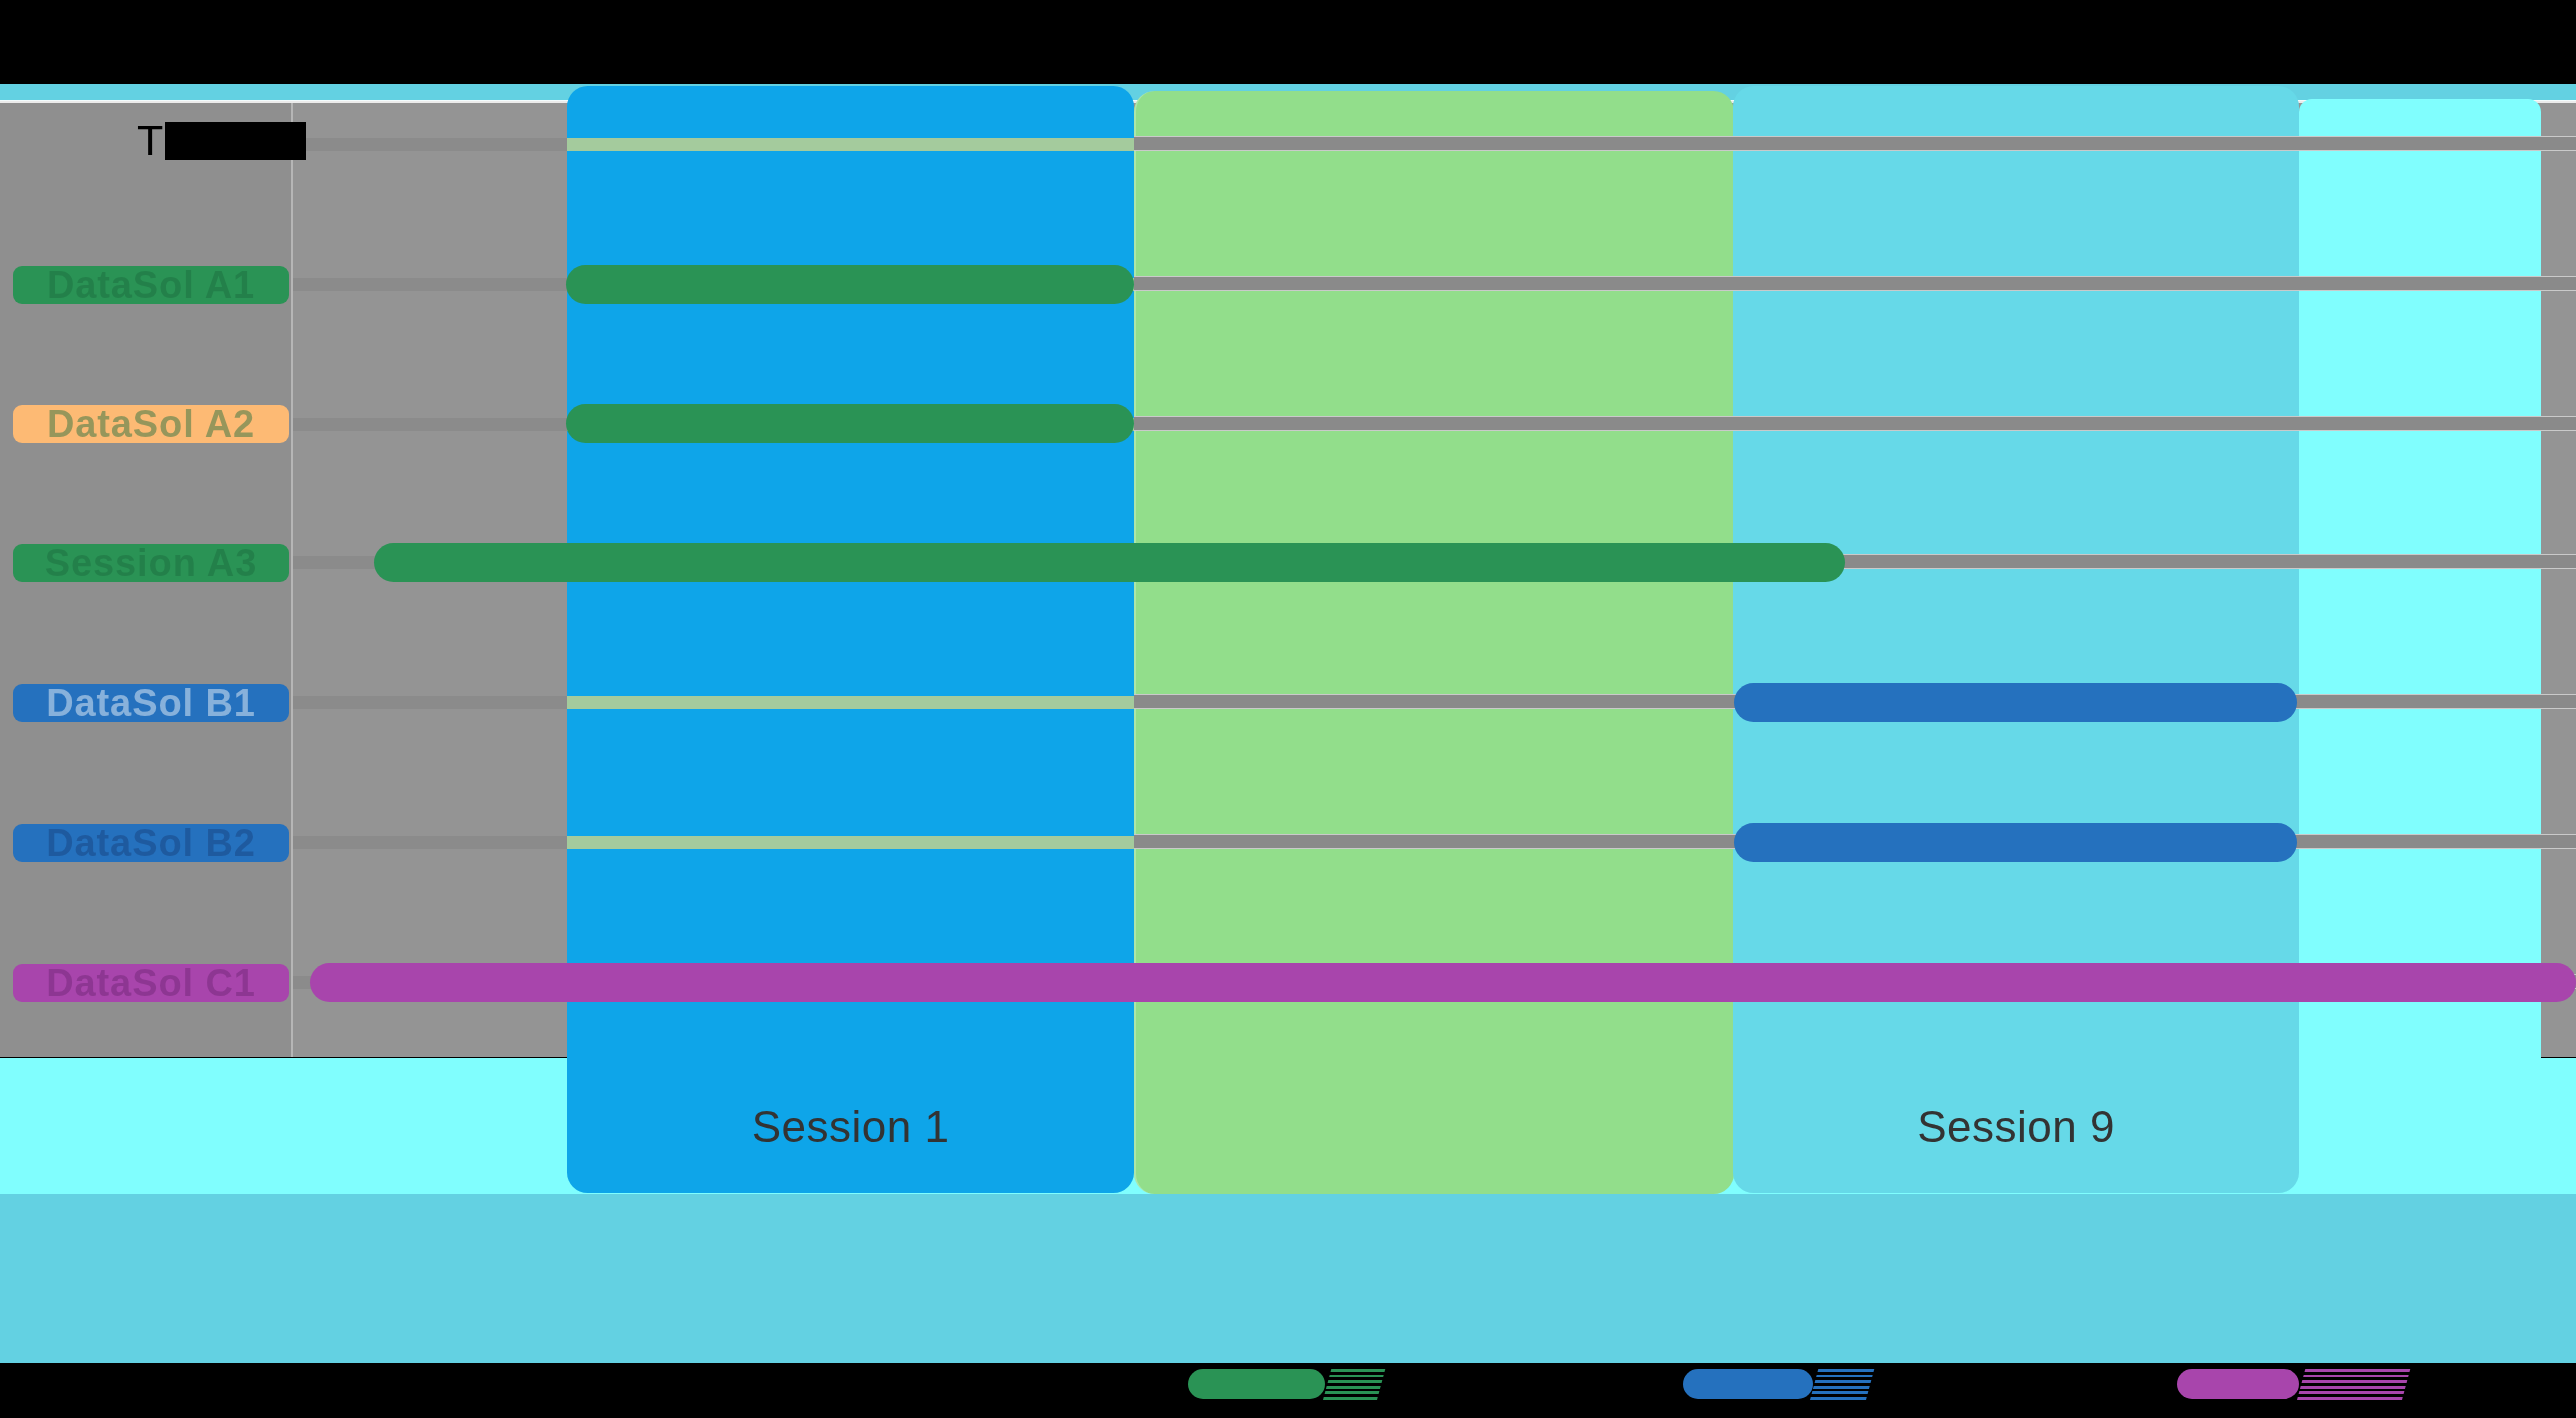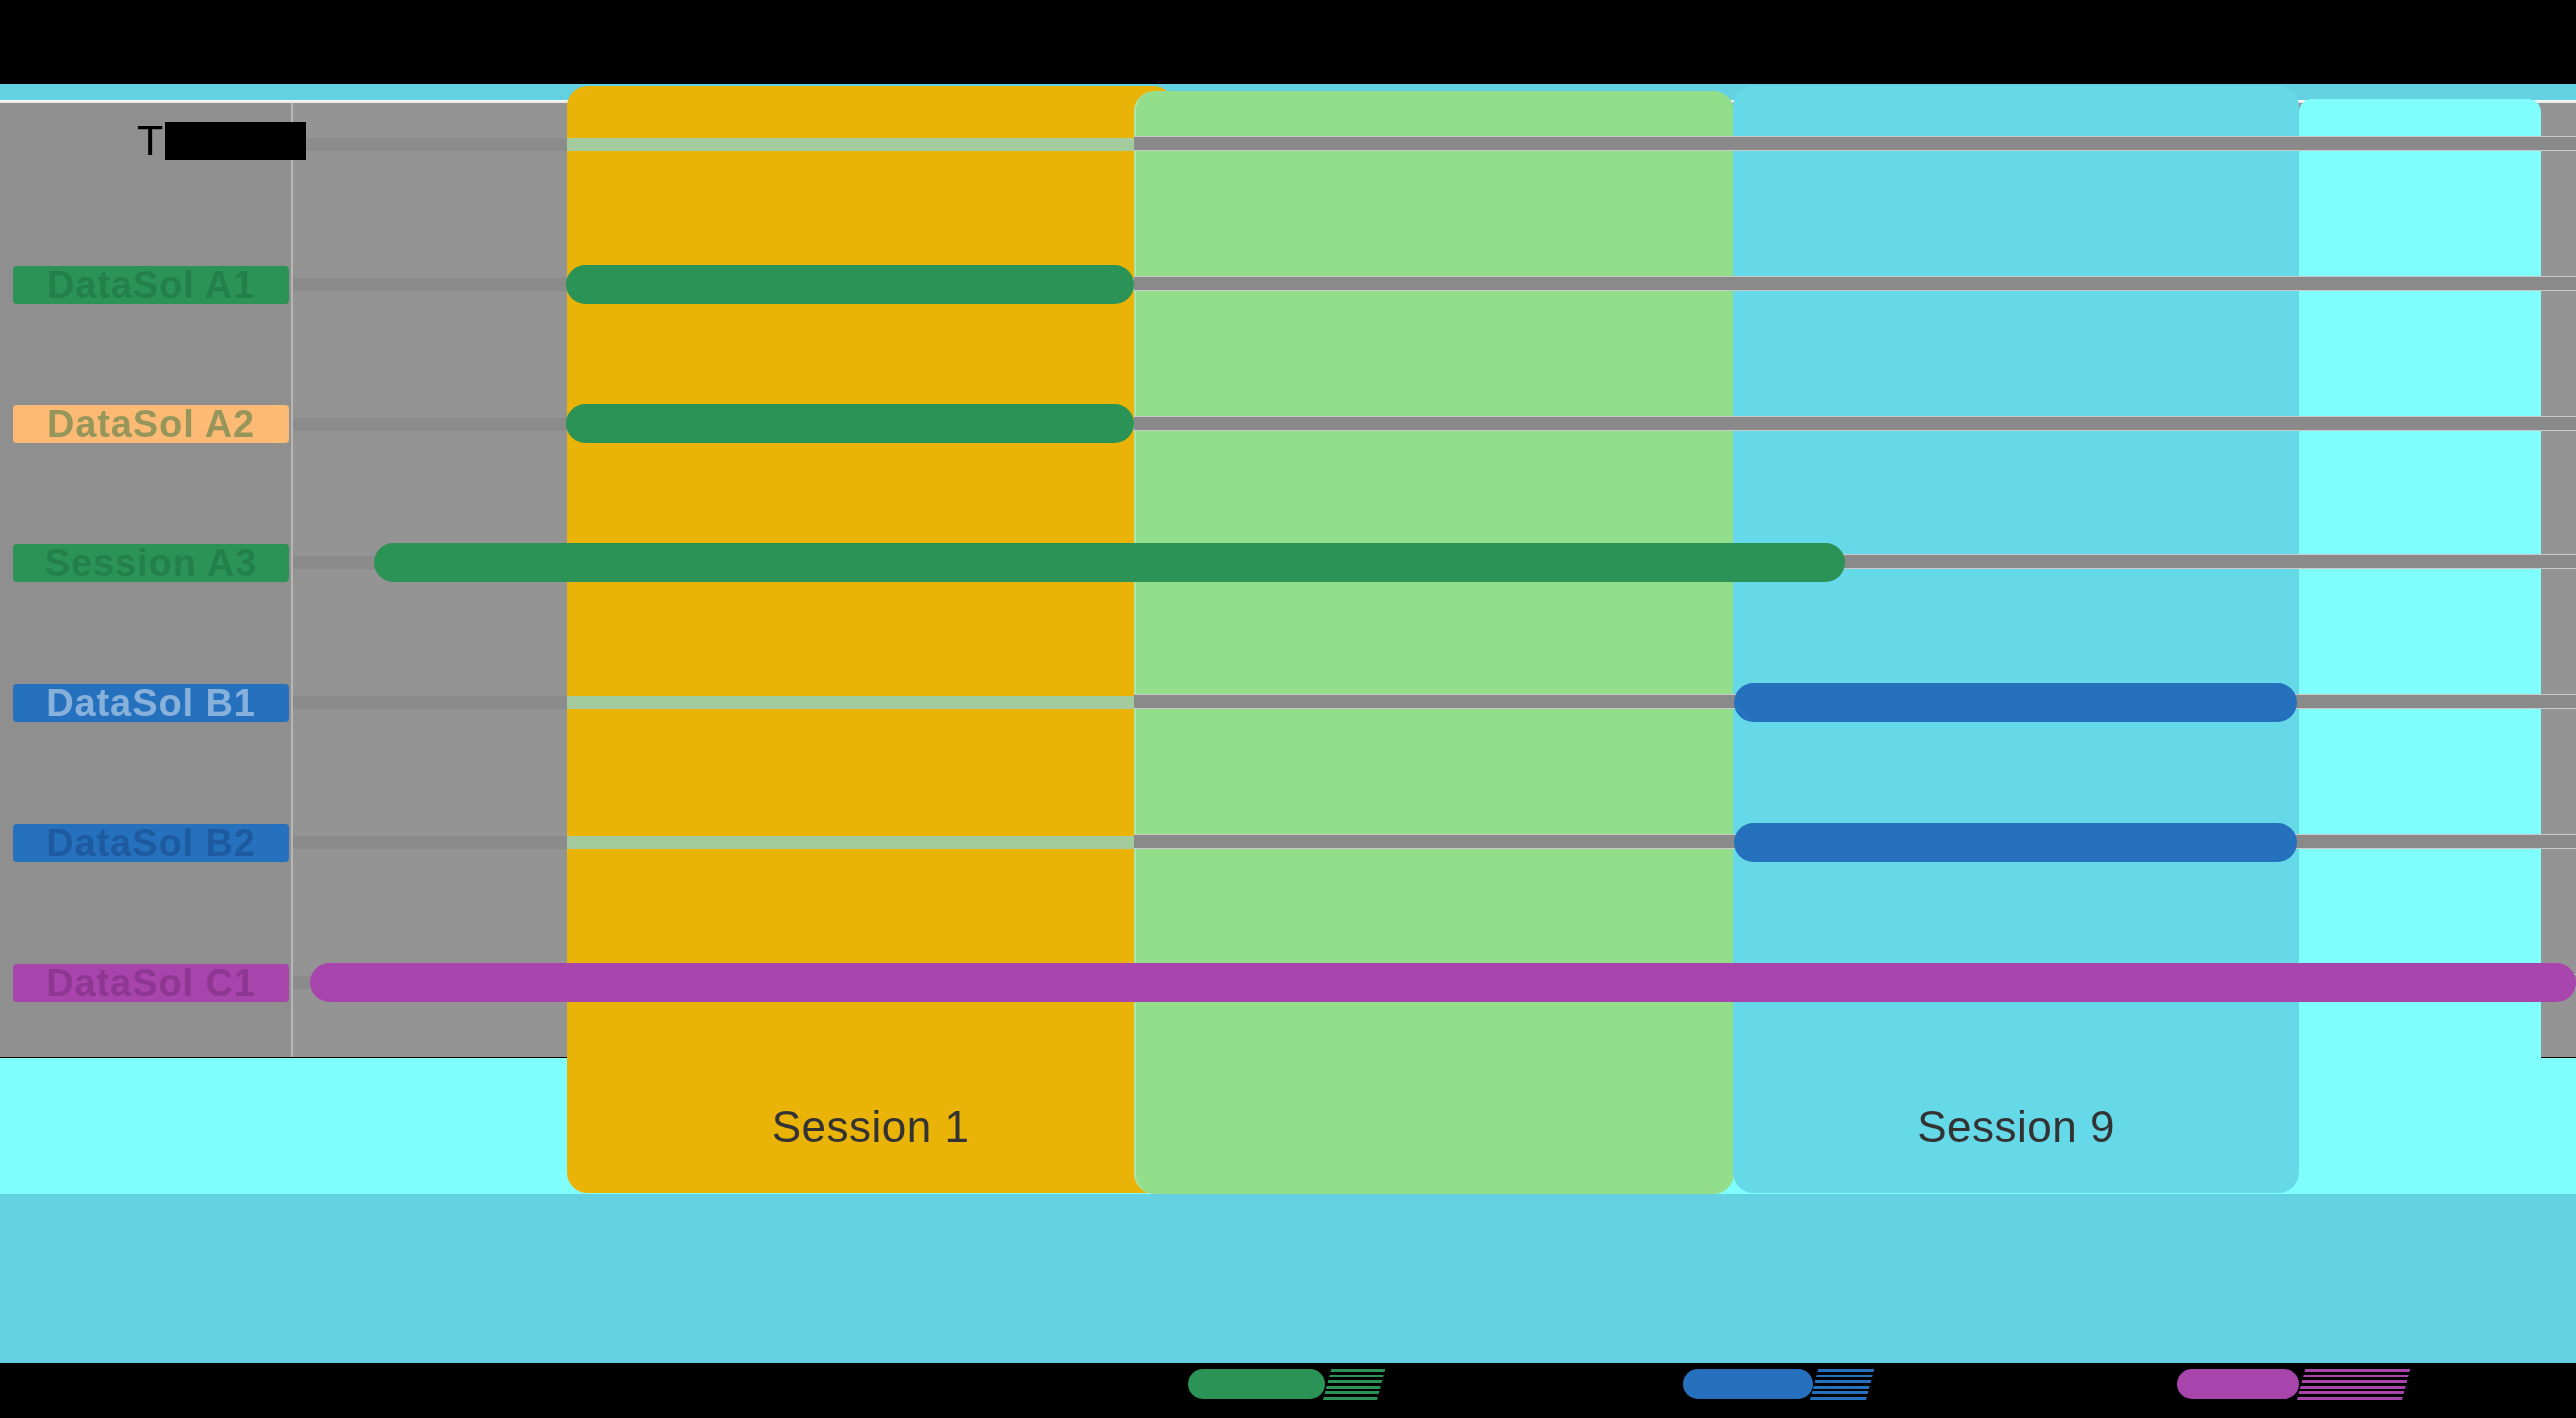--- a/index.html
+++ b/index.html
@@ -21,21 +21,21 @@
   
   .track{left:0;width:2576px;height:13px;}
   .tseg{position:absolute;top:0;height:13px;}
   .tseg.a{left:293px;width:274px;background:#8b8b8b;}
   .tseg.b{left:567px;width:567px;background:#a4cb9d;}
   .tseg.c{left:1134px;width:1442px;background:#8a8a8a;
           border-top:1.9px solid rgba(255,255,255,0.55);border-bottom:1.9px solid rgba(255,255,255,0.55);box-sizing:content-box;margin-top:-1.9px;}
   
   .bar{height:39px;border-radius:20px;}
   
-  .rowlabel{left:13px;width:276px;height:38px;border-radius:4px;
+  .rowlabel{left:13px;width:276px;height:38px;border-radius:9px;
       display:flex;align-items:center;justify-content:center;
       font-size:38px;font-weight:600;letter-spacing:0.9px;opacity:1;}
   .rowlabel span{opacity:0.45;}
   
   .header-row{left:137px;top:120px;display:flex;align-items:flex-start;}
   .header-t{font-size:43px;color:#000;font-weight:500;line-height:41px;}
   .header-redact{width:141px;height:38px;background:#000;margin-left:1.9px;margin-top:1.9px;}
   
   .legend-pill{top:1369px;height:30px;border-radius:15px;}
   .legend-stripes{top:1369px;height:32px;transform:skewX(-15deg);
@@ -46,21 +46,21 @@
 
 <div class="stage">
 
   <div class="abs top-strip" style="background: rgb(99, 209, 226);"></div>
   <div class="abs white-line"></div>
   <div class="abs plot-bg" style="background: rgb(148, 148, 148);"></div>
   <div class="abs left-panel" style="background: rgb(143, 143, 143);"></div>
   <div class="abs bright-bottom" style="background: rgb(128, 254, 254);"></div>
   <div class="abs cyan-bottom" style="background: rgb(99, 209, 226);"></div>
 
-  <div class="abs session" style="left: 567px; top: 86px; width: 567px; height: 1107px; background: #eab308; padding-left: 40px;">
+  <div class="abs session" style="left: 567px; top: 86px; width: 567px; height: 1107px; background: #0ea5e9;">
     <div class="session-label">Session 1</div>
   </div>
   <div class="abs session seam" style="left: 1134px; top: 91px; width: 600px; height: 1103px; background: rgb(146, 222, 139);"></div>
   <div class="abs session" style="left: 1733px; top: 86px; width: 566px; height: 1107px; background: rgb(102, 217, 232);">
     <div class="session-label">Session 9</div>
   </div>
   <div class="abs session" style="border-radius: 13px; left: 2299px; top: 99px; width: 242px; height: 1095px; background: rgb(128, 254, 254);"></div>
 
   <div class="abs track" style="top: 138px;">
     <div class="tseg a"></div>

